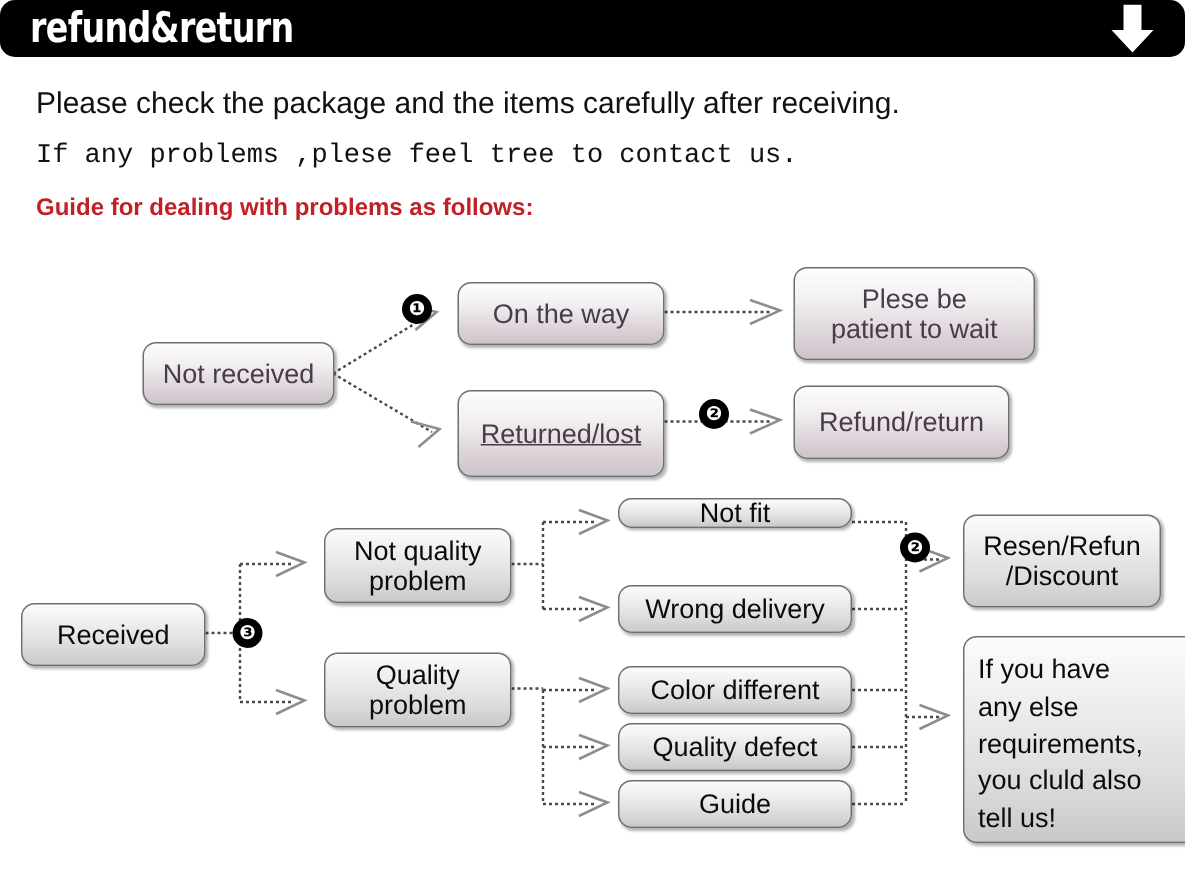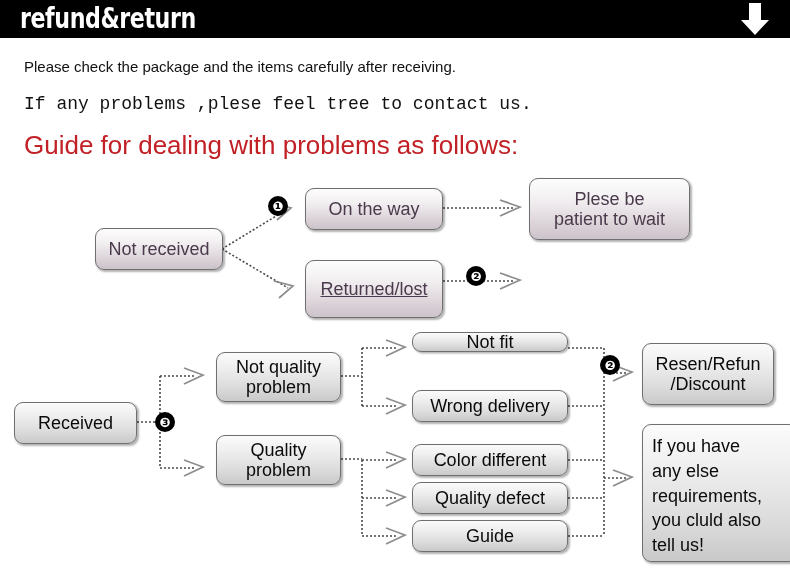--- a/index.html
+++ b/index.html
@@ -9,48 +9,49 @@
     font-family:"Liberation Sans", sans-serif;
     overflow:hidden;
     position:relative;
   }
   #root{position:relative;width:790px;height:585px;}
 
   
   .header-bar{
     position:absolute;left:0;top:0;width:790px;height:38px;
     background:#000000;
+    border-radius:10px;
   }
   .header-title{
     position:absolute;left:20px;top:2px;
     color:#ffffff;
     font-family:"DejaVu Sans Condensed","Liberation Sans",sans-serif;
     font-size:28px;font-weight:bold;
     letter-spacing:-0.5px;
     transform:scaleX(0.88);
     transform-origin:left center;
     line-height:34px;
     white-space:nowrap;
   }
   .header-arrow{
     position:absolute;right:18px;top:3px;width:34px;height:33px;
   }
 
   
   .line1{
     position:absolute;left:24px;top:58px;
-    font-size:15px;color:#111;white-space:nowrap;
+    font-size:20px;color:#111;white-space:nowrap;
   }
   .line2{
     position:absolute;left:24px;top:94px;
     font-size:18px;color:#111;white-space:nowrap;font-family:Liberation Mono, monospace;
   }
   .guide{
     position:absolute;left:24px;top:130px;
-    font-size:26px;font-weight:normal;color:#c12026;white-space:nowrap;
+    font-size:16px;font-weight:bold;color:#c12026;white-space:nowrap;
   }
 
   
   .box{
     position:absolute;
     box-sizing:border-box;
     border:1px solid #6f6f6f;
     border-radius:9px;
     display:flex;align-items:center;justify-content:center;
     text-align:center;
@@ -160,20 +161,21 @@
 
   <div class="box p" style="left:95px;top:228px;width:128px;height:42px;">Not received</div>
 
   <div class="box p" style="left:305px;top:188px;width:138px;height:42px;">On the way</div>
 
   <div class="box p" style="left:305px;top:260px;width:138px;height:58px;text-decoration:underline;">Returned/lost</div>
 
   <div class="box p" style="left:529px;top:178px;width:161px;height:62px;">Plese be
 patient to wait</div>
 
+  <div class="box p" style="left:529px;top:257px;width:144px;height:49px;">Refund/return</div>
 
   <div class="box g" style="left:14px;top:402px;width:123px;height:42px;text-align:right;">Received</div>
 
   <div class="box g" style="left:216px;top:352px;width:125px;height:50px;">Not quality
 problem</div>
 
   <div class="box g" style="left:216px;top:435px;width:125px;height:50px;">Quality
 problem</div>
 
   <div class="box g" style="left:412px;top:332px;width:156px;height:20px;">Not fit</div>

